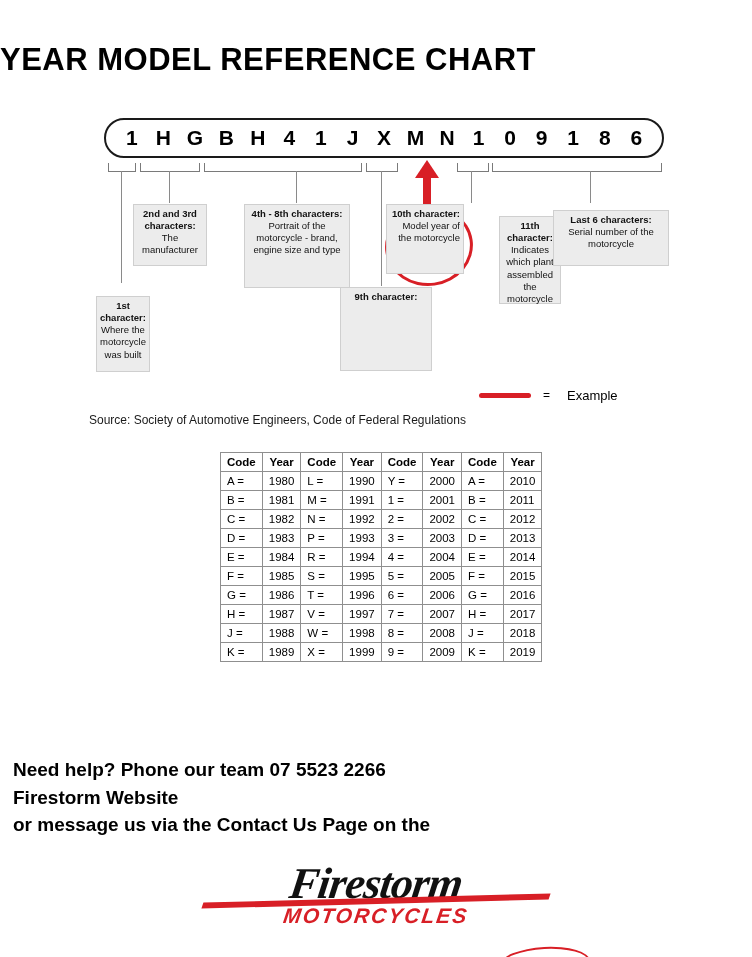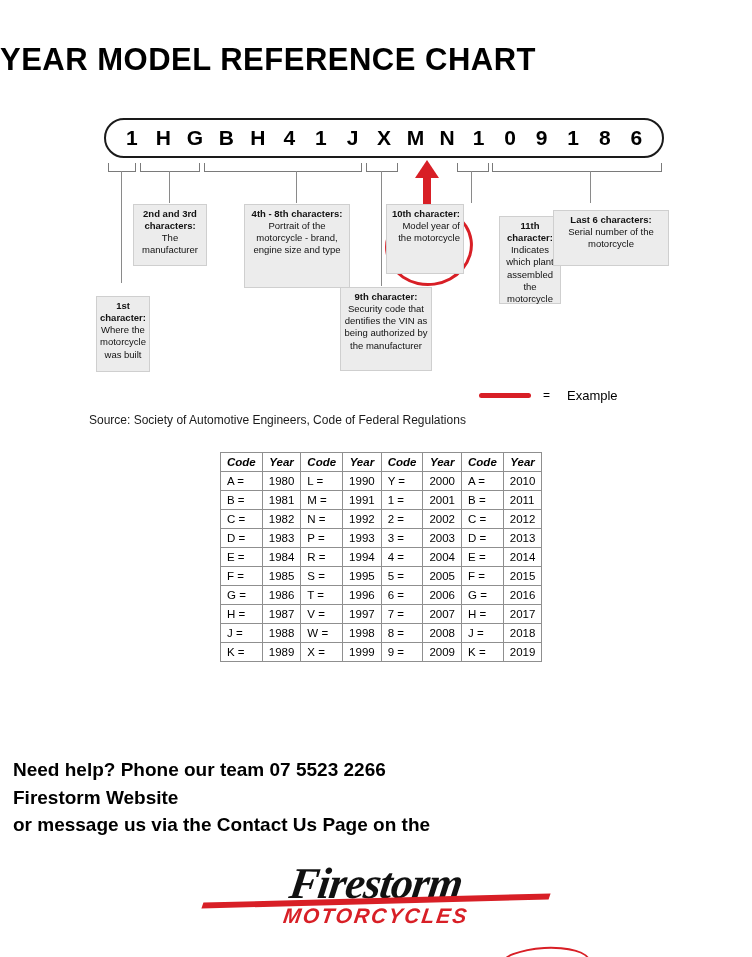--- a/index.html
+++ b/index.html
@@ -164,21 +164,20 @@
     padding: 3px 6px;
     text-align: left;
     height: 18px;
     box-sizing: border-box;
     white-space: nowrap;
   }
   table.yt th {
     font-weight: bold;
     font-size: 11.5px;
     text-align: center;
-    font-style: italic;
   }
   table.yt td.code { width: 36px; }
   table.yt td.year { width: 36px; text-align: left; }
   #red-circle-table {
     position: absolute;
     left: 280px;
     top: 495px;
     width: 86px;
     height: 28px;
     border: 2px solid #d81f26;
@@ -318,21 +317,20 @@
   <span>Serial number of the motorcycle</span>
 </div>
 
 <div class="callout" style="left:96px; top:284px; width:54px; height:76px;margin-top:12px;">
   <span class="hdr">1st character:</span>
   <span>Where the motorcycle was built</span>
 </div>
 
 <div class="callout" style="left:340px; top:287px; width:92px; height:84px;">
   <span class="hdr">9th character:</span>
-  <span>Security code that dentifies the VIN as being authorized by the manufacturer</span>
 </div>
 
 <div id="source-line">Source:  Society of Automotive Engineers, Code of Federal Regulations</div>
 <div id="example-dash"></div>
 <div id="example-eq">=</div>
 <div id="example-label">Example</div>
 
 <div id="year-table-wrap">
   <table class="yt">
     <thead>

